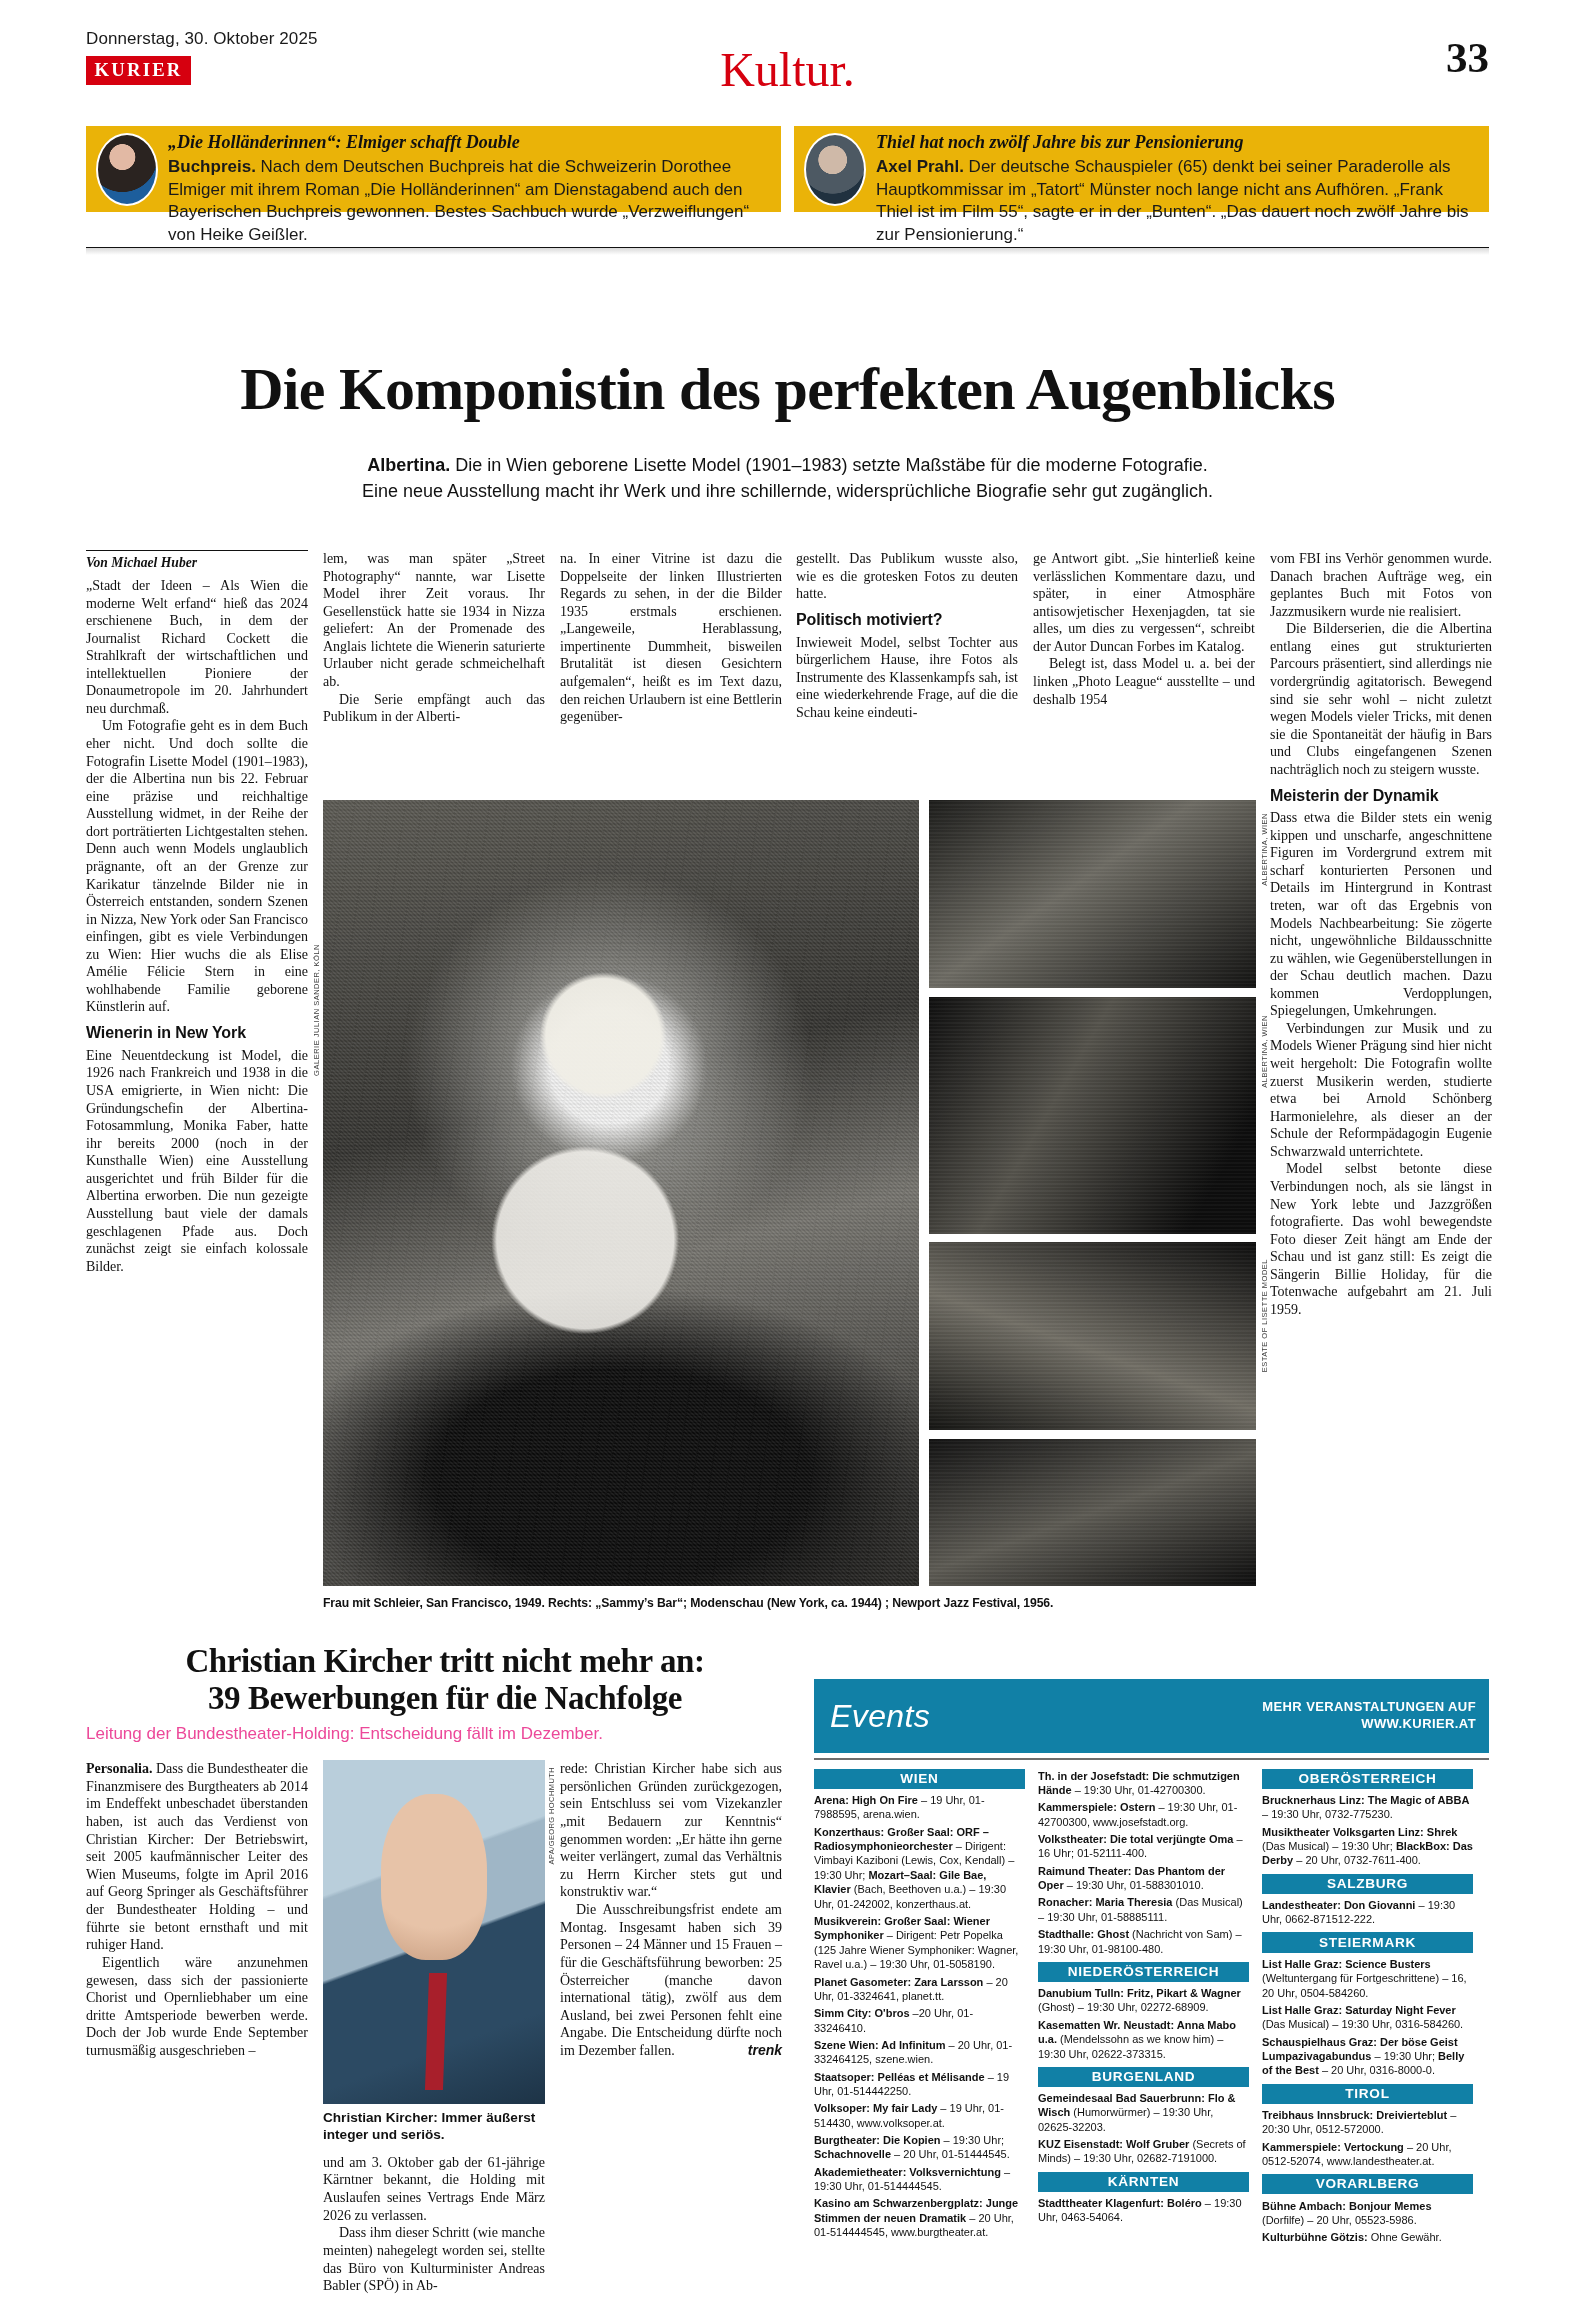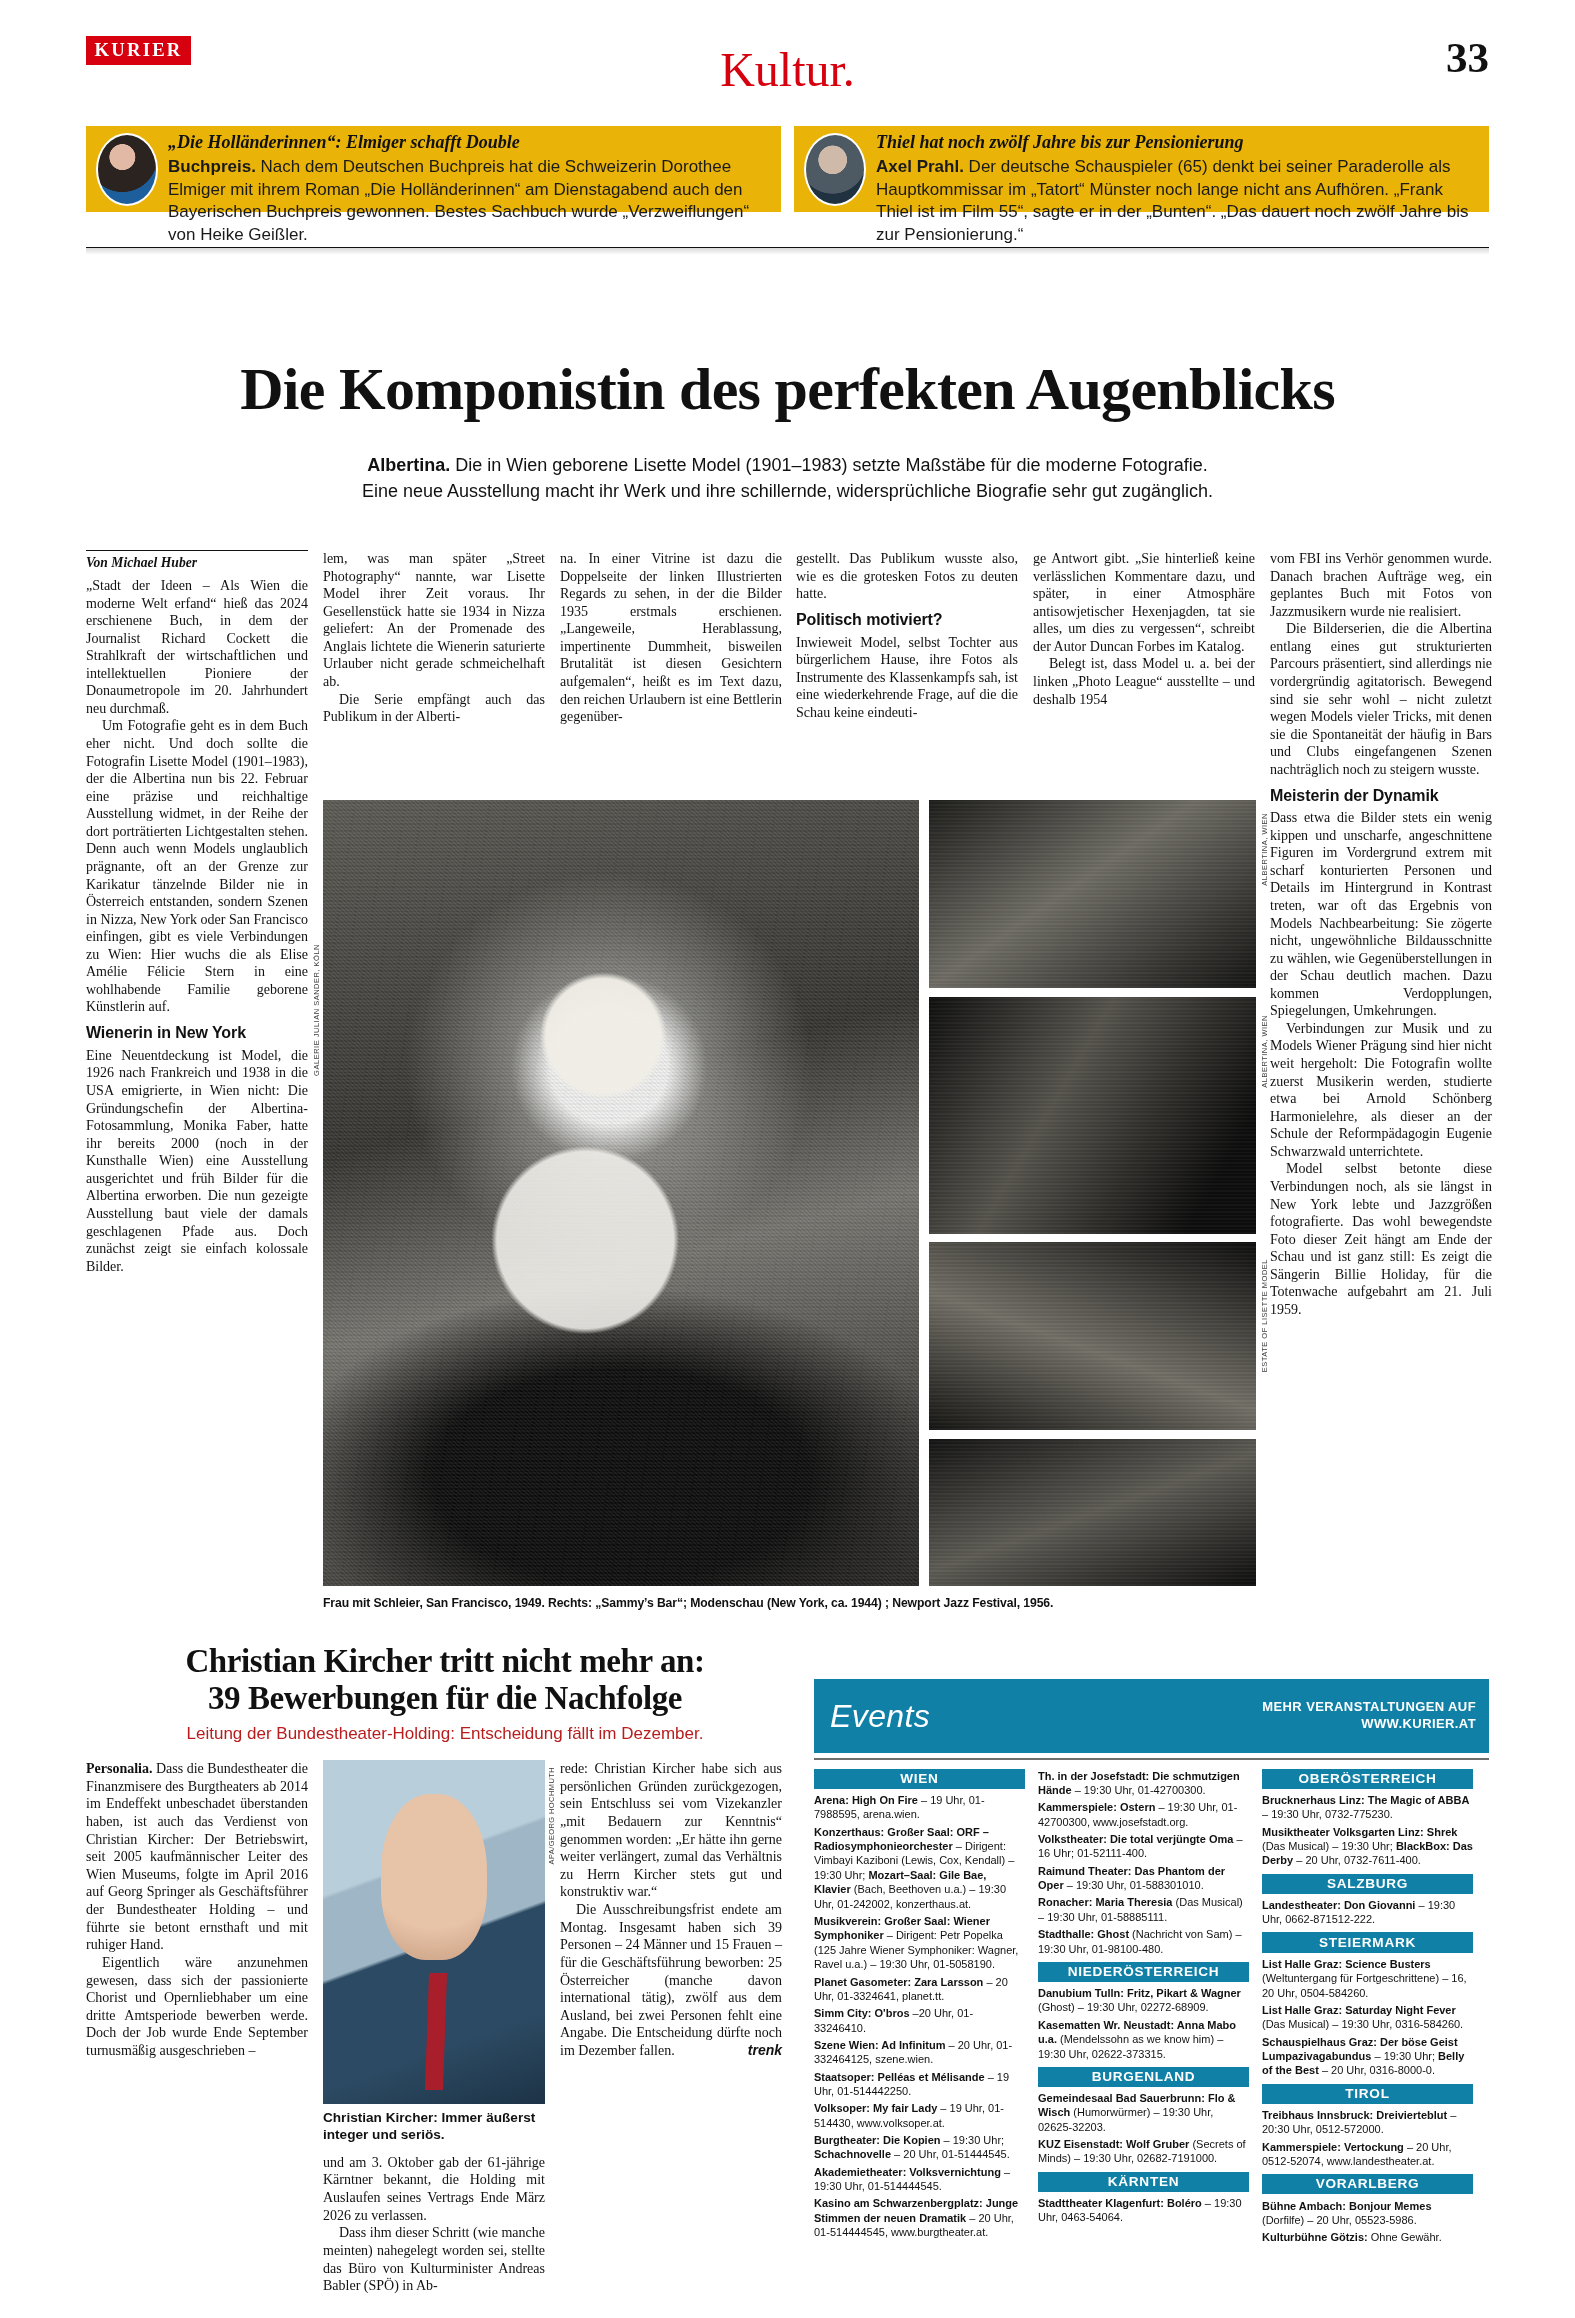--- a/index.html
+++ b/index.html
@@ -129,21 +129,21 @@
     position:absolute; left:323px; top:1596px; width:933px;
     font-size:12.2px; font-weight:700; color:#111; letter-spacing:-0.1px;
   }
 
   
   .bl { position:absolute; left:86px; top:1643px; width:718px; }
   .bl-head {
     text-align:center; font-family:"Liberation Serif", serif; font-weight:700;
     font-size:33px; line-height:1.12; color:#111; letter-spacing:-0.4px;
   }
-  .bl-sub { text-align:center; font-size:17px; margin-top:7.2px; color:#b91c1c; }
+  .bl-sub { font-size:17px; margin-top:7.2px; color:#ec4899; }
   .bl-cols { position:relative; margin-top:16px; height:488px; }
   .bl-col { position:absolute; top:0; width:222px; }
   .bl-c1 { left:0; } .bl-c2 { left:237px; } .bl-c3 { left:474px; }
   .bl-photo {
     width:222px; height:344px; margin-bottom:5.7px; position:relative;
     background:linear-gradient(160deg,#b9cedb 0 32%, #9fb6c6 33% 52%, #2c4a63 53% 78%, #1d3346 100%);
   }
   .bl-photo::after{
     content:""; position:absolute; left:26%; top:10%; width:48%; height:48%;
     border-radius:46% 46% 42% 42%;
@@ -179,20 +179,21 @@
   .ev-col .region:first-child { margin-top:0; }
   .ev-item { font-size:11px; line-height:1.31; margin-bottom:2.9px; color:#111; }
   .ev-item b { font-weight:700; }
 </style>
 </head>
 <body>
 
 <div class="page">
 
   <div class="masthead">
+    <div class="date">Donnerstag, 30. Oktober 2025</div>
     <div class="kurier-logo">KURIER</div>
     <div class="section-title">Kultur.</div>
     <div class="page-number">33</div>
   </div>
 
   <div class="teasers">
     <div class="teaser">
       <div class="teaser-photo p1"></div>
       <div class="teaser-body">
         <div class="teaser-head">„Die Holländerinnen“: Elmiger schafft Double</div>

